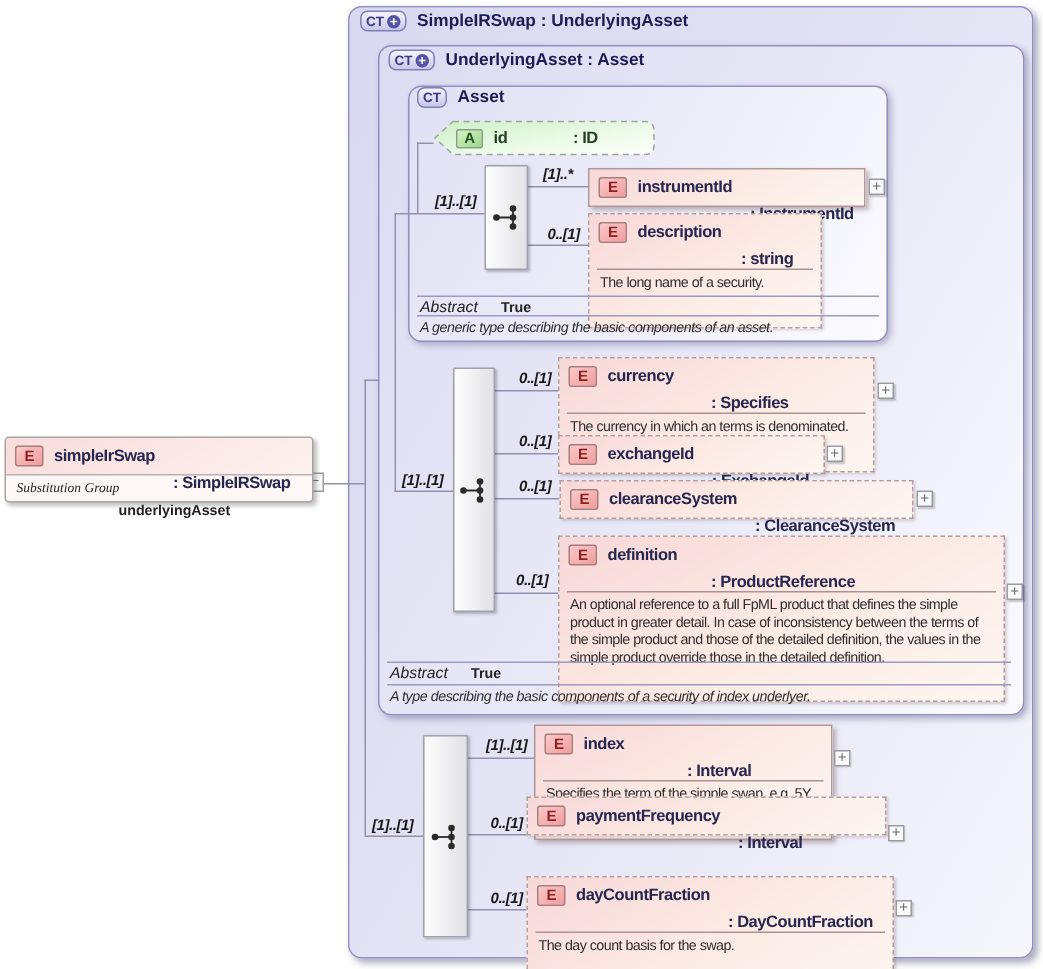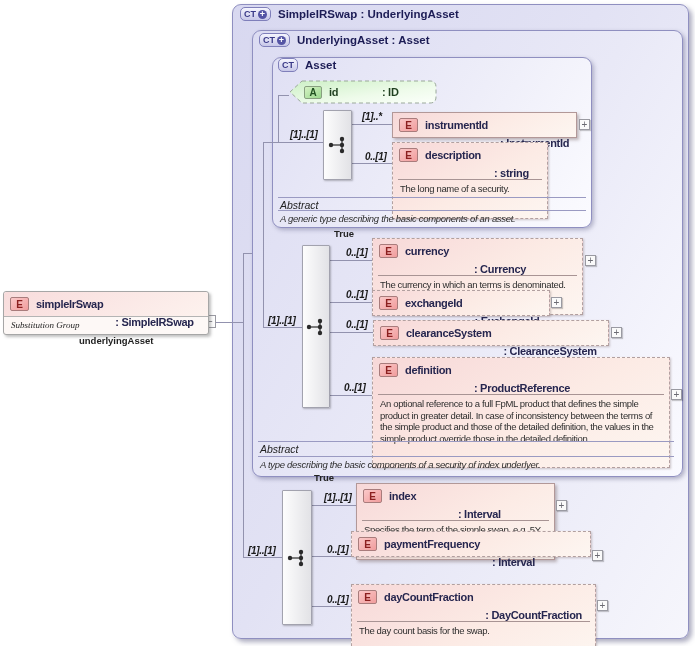--- a/index.html
+++ b/index.html
@@ -58,21 +58,21 @@
           box-shadow: 1px 1px 2px rgba(0,0,0,.25);
           display: flex; align-items: center; justify-content: center; }
   .hl, .vl { position: absolute; background: #9292ae; }
   .hl { height: 1px; } .vl { width: 1px; }
 
   .card { position: absolute; font-size: 10px; font-weight: bold; font-style: italic;
           color: #1a1a1a; white-space: nowrap; letter-spacing: -0.3px; }
 
   .divider { position: absolute; height: 1px; background: #9a9ac2; }
   .abs-label { position: absolute; font-size: 10.5px; font-style: italic; color: #222222; white-space: nowrap; }
-  .abs-value { position: absolute; font-size: 9.5px; font-weight: bold; color: #222222; white-space: nowrap; margin-top: 28px; }
+  .abs-value { position: absolute; font-size: 9.5px; font-weight: bold; color: #222222; white-space: nowrap; }
   .type-doc  { position: absolute; font-size: 9.5px; font-style: italic; letter-spacing: -0.3px;
                color: #2e2e2e; white-space: nowrap; }
 
   
   .plusbtn { position: absolute; width: 11px; height: 11px; border: 1px solid #9a9aa2;
              background: #fafafa; color: #6a6a72; font-size: 10px; line-height: 9px;
              text-align: center; box-shadow: 1px 1px 1px rgba(0,0,0,.2); }
   .minusbtn { position: absolute; width: 13px; height: 13px; border: 1px solid #9a9aa2;
               background: #fdfdfd; color: #6a6a72; font-size: 11px; line-height: 11px;
               text-align: center; }
@@ -202,21 +202,21 @@
       <span class="ename">description</span>
       <span class="etype">: string</span>
     </div>
     <div class="e-annot nowrap">The long name of a security.</div>
   </div>
 
   <div class="ebox dashed" style="left:372px;top:238px;width:211px;">
     <div class="ehead">
       <span class="e-badge">E</span>
       <span class="ename">currency</span>
-      <span class="etype">: Currency</span>
+      <span class="etype">: Specifies</span>
     </div>
     <div class="e-annot nowrap">The currency in which an terms is denominated.</div>
   </div>
 
   <div class="ebox dashed" style="left:372px;top:290px;width:178px;">
     <div class="ehead">
       <span class="e-badge">E</span>
       <span class="ename">exchangeId</span>
       <span class="etype">: ExchangeId</span>
     </div>

